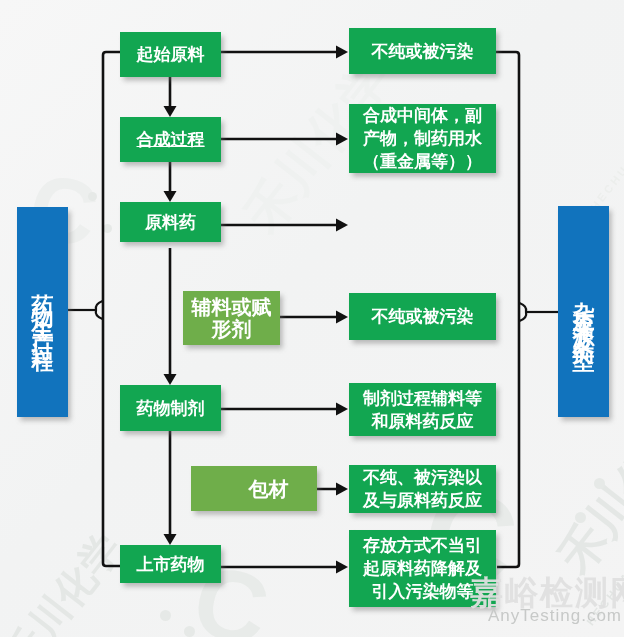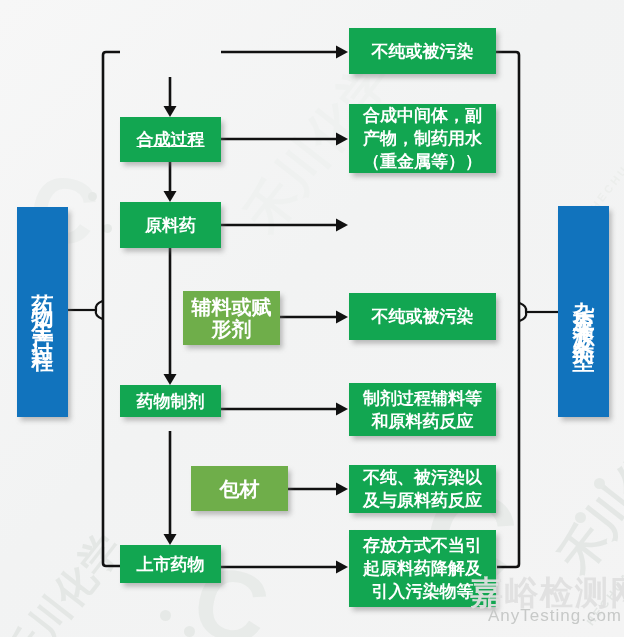--- a/index.html
+++ b/index.html
@@ -36,24 +36,24 @@
   .blue{background:#1173bd;}
   .vt{
     writing-mode:vertical-lr;text-orientation:upright;
     font-size:22px;font-weight:bold;color:#fff;
   }
   .vt-left{letter-spacing:12px;}
   .vt-right{letter-spacing:8px;}
   
   .pos-p1{left:120px;top:32px;width:101px;height:45px;}
   .pos-p2{left:120px;top:117px;width:101px;height:45px;text-decoration:underline;}
-  .pos-p3{left:120px;top:202px;width:101px;height:46px;}
+  .pos-p3{left:120px;top:202px;width:101px;height:40px;}
   .pos-p4{left:183px;top:291px;width:97px;height:54px;}
-  .pos-p5{left:120px;top:385px;width:101px;height:32px;}
-  .pos-p6{left:191px;top:466px;width:97px;height:45px;}
+  .pos-p5{left:120px;top:385px;width:101px;height:46px;}
+  .pos-p6{left:191px;top:466px;width:97px;height:45px;padding-left:29px;}
   .pos-p7{left:120px;top:545px;width:101px;height:38px;}
   
   .pos-i1{left:349px;top:28px;width:147px;height:46px;}
   .pos-i2{left:349px;top:104px;width:147px;height:69px;}
   .pos-i3{left:349px;top:200px;width:147px;height:52px;}
   .pos-i4{left:349px;top:293px;width:147px;height:47px;}
   .pos-i5{left:349px;top:383px;width:147px;height:53px;}
   .pos-i6{left:349px;top:465px;width:147px;height:48px;}
   .pos-i7{left:349px;top:530px;width:147px;height:77px;}
   
@@ -124,20 +124,21 @@
   </svg>
 
   <div class="node blue pos-bl">
     <span class="vt vt-left">药物生产过程</span>
   </div>
 
   <div class="node blue pos-br">
     <span class="vt vt-right">杂质来源及类型</span>
   </div>
 
+  <div class="node green pos-p1">起始原料</div>
   <div class="node green pos-p2">合成过程</div>
   <div class="node green pos-p3">原料药</div>
   <div class="node lgreen pos-p4">辅料或赋
 形剂</div>
   <div class="node green pos-p5">药物制剂</div>
   <div class="node lgreen pos-p6">包材</div>
   <div class="node green pos-p7">上市药物</div>
 
   <div class="node green pos-i1">不纯或被污染</div>
   <div class="node green pos-i2">合成中间体，副

